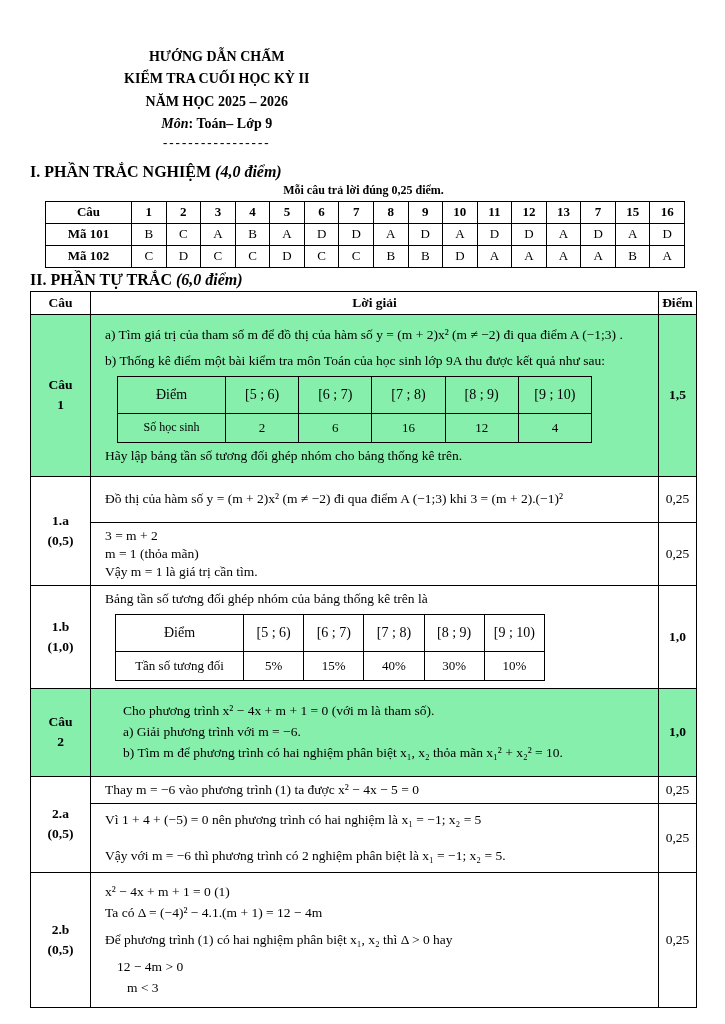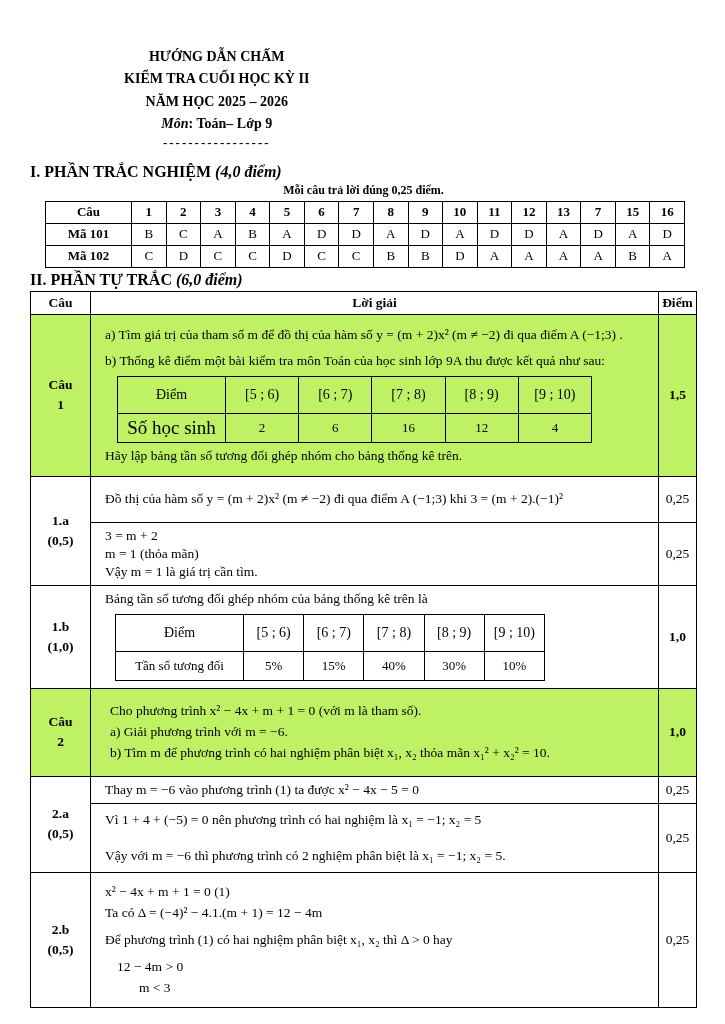--- a/index.html
+++ b/index.html
@@ -27,35 +27,35 @@
   .mcq td:first-child{width:85px;font-weight:bold;}
   .mcq tr:first-child td{font-weight:bold;}
   
   .main{width:667px;margin-top:2px;}
   .main > tbody > tr > td{vertical-align:middle;font-size:13.5px;}
   .c-cau{width:60px;} .c-diem{width:38px;}
   .r-head td{height:20px;text-align:center;font-weight:bold;}
   .lbl{text-align:center;font-weight:bold;line-height:1.5;}
   .pts{text-align:center;}
   .content{padding:3px 8px 3px 14px;vertical-align:middle;}
-  .peach > td{background:#bef264;}
+  .peach > td{background:#86efac;}
   .ln{margin:5px 0;}
   .ln-tight{margin:2px 0;}
   
   .inner{margin:7px 0 4px 12px;background:transparent;}
   .inner td{text-align:center;font-weight:normal;}
   .inner tr:first-child td{height:34px;font-size:14px;}
   .inner tr:last-child td{height:26px;}
   .inner1{width:475px;}
-  .inner1 td:first-child{width:105px;font-size:19px;}
+  .inner1 td:first-child{width:105px;font-size:12px;}
   .inner2{width:430px;margin-left:10px;}
   .inner2 td:first-child{width:125px;font-size:13px;}
-  .indent1{margin-left:5px;font-family:Liberation Serif, serif;}
+  .indent1{margin-left:18px;font-family:Liberation Serif, serif;}
   .indent2{margin-left:12px;}
-  .indent3{margin-left:34px;}
+  .indent3{margin-left:22px;}
   .r-cau1{height:162px;}
   .r-1a1{height:46px;}
   .r-1a2{height:57px;}
   .r-1b{height:87px;}
   .r-cau2{height:88px;}
   .r-2a1{height:27px;}
   .r-2a2{height:62px;}
   .r-2b{height:135px;}
 </style>
 </head>

